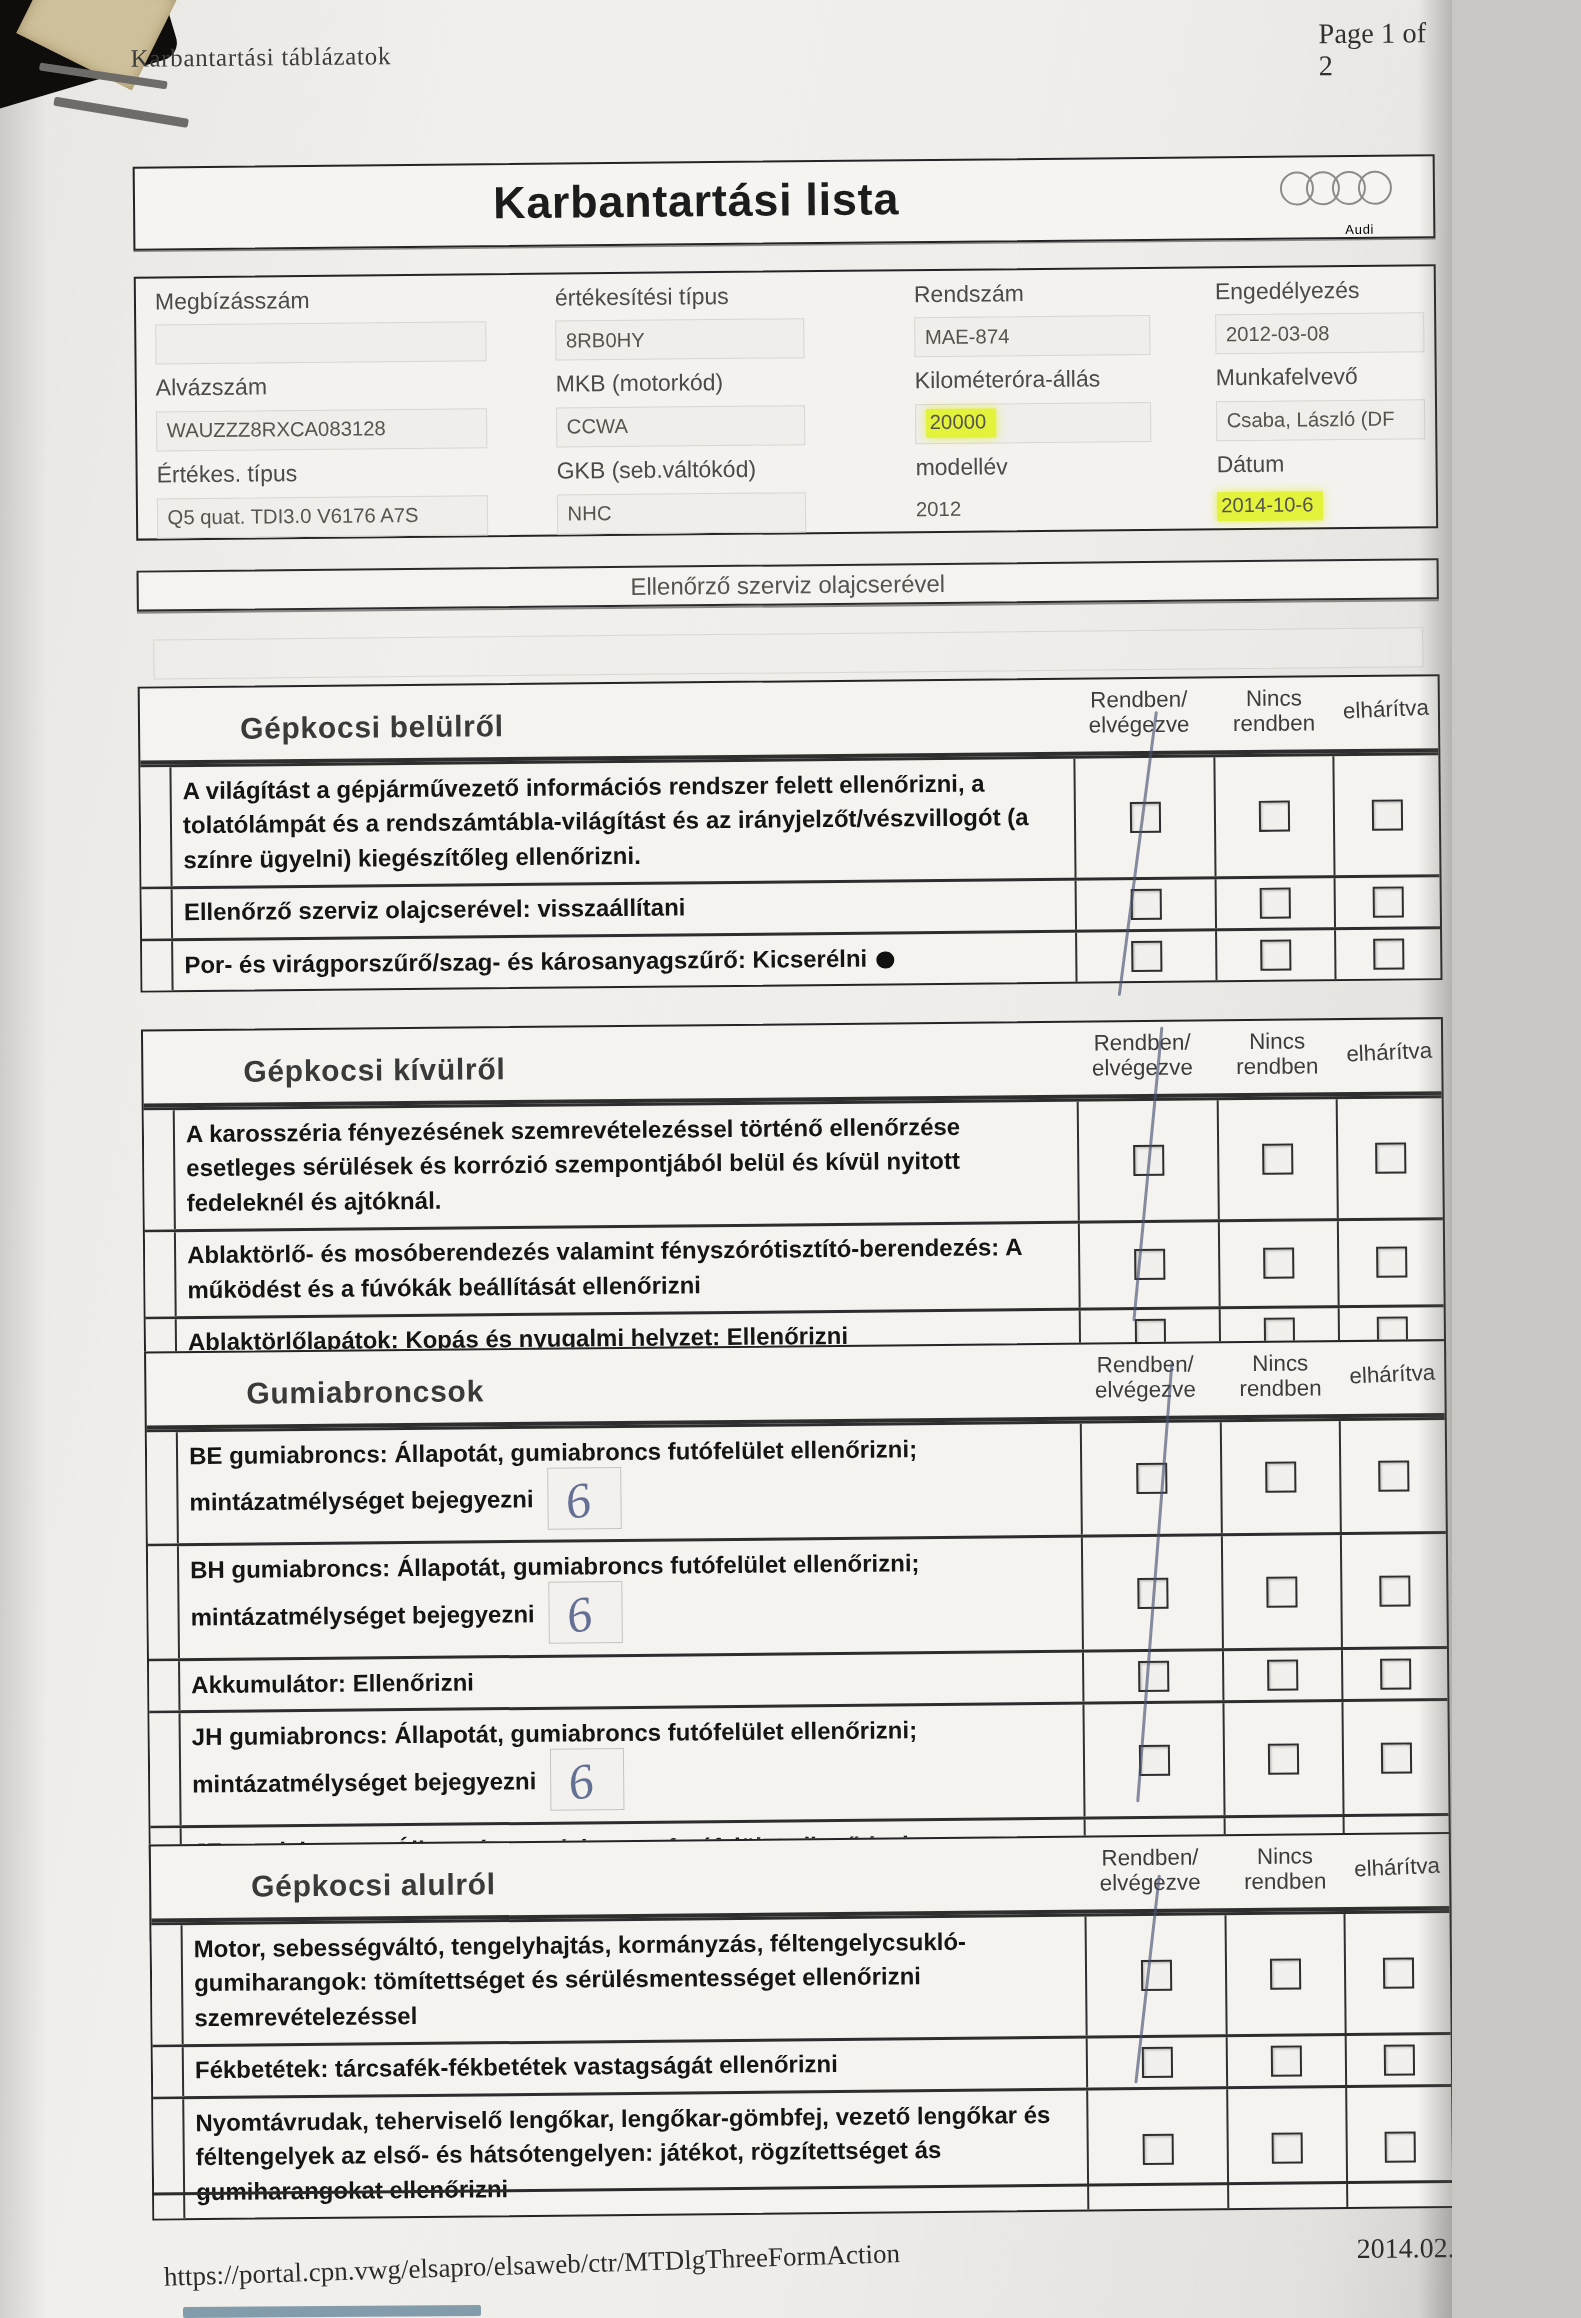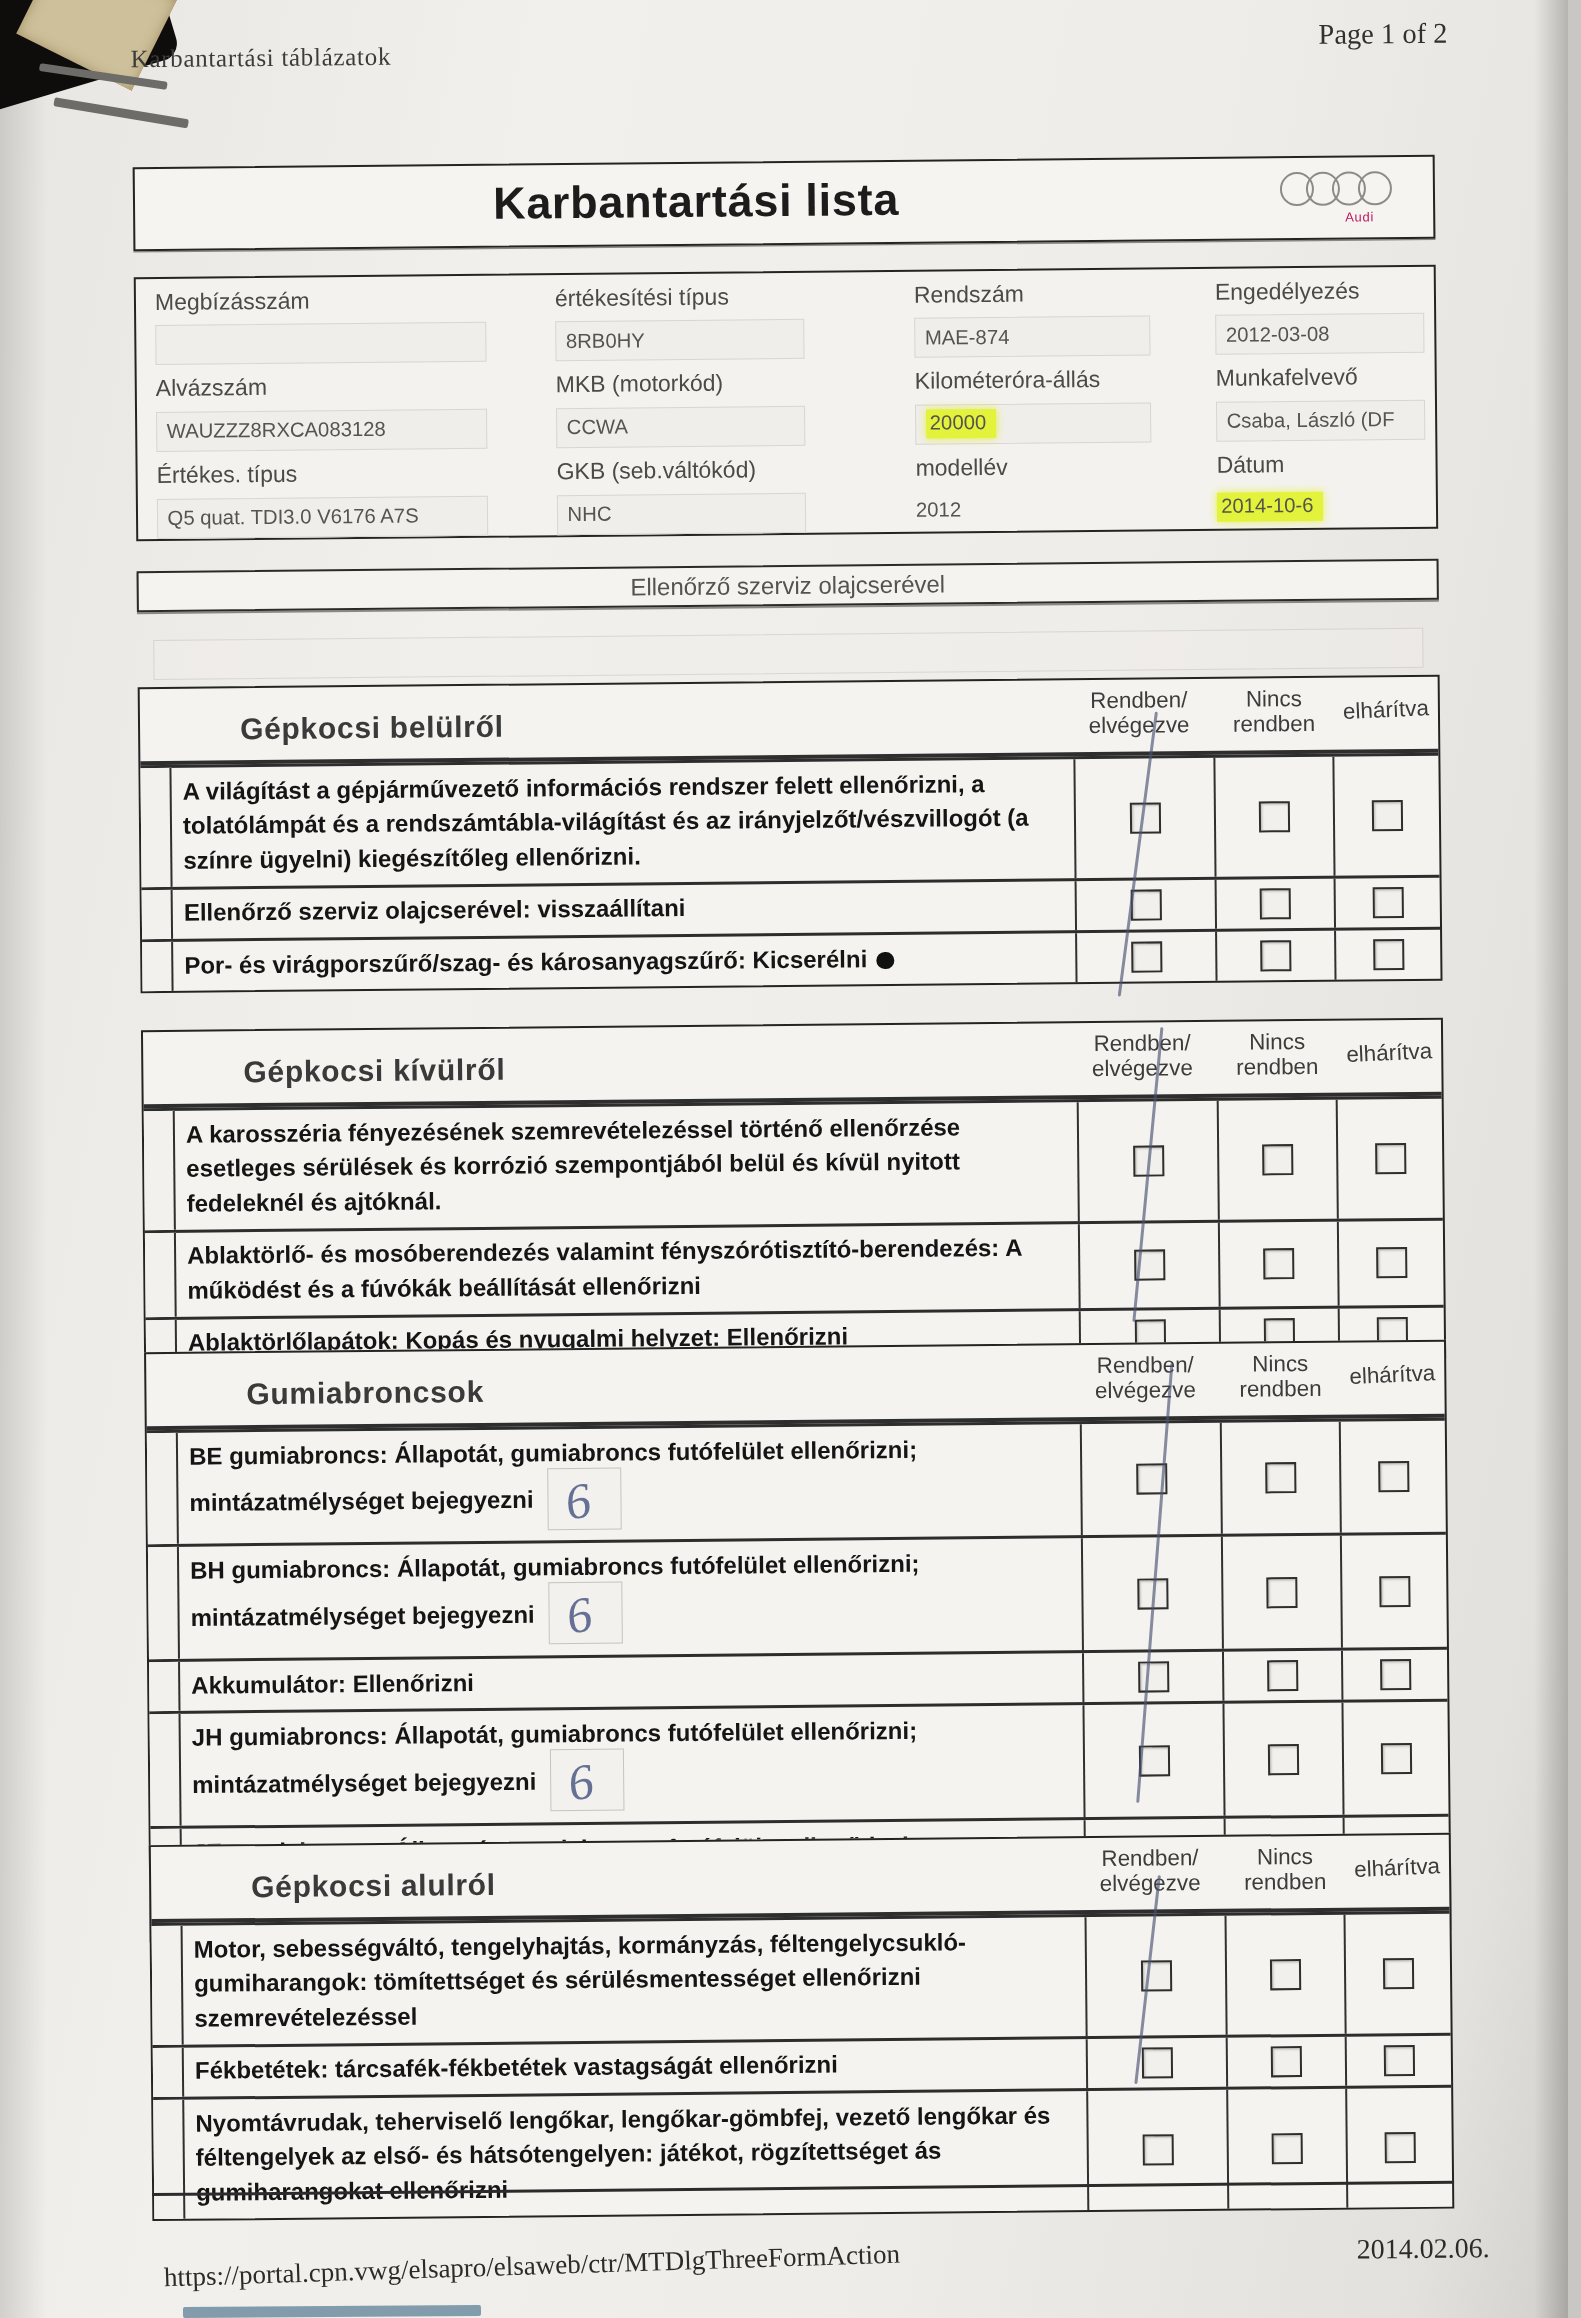--- a/index.html
+++ b/index.html
@@ -1,16 +1,16 @@
 <!DOCTYPE html>
 <html style="font-size:11px"><head>
 <meta charset="utf-8">
 <style>
   html,body{margin:0;padding:0;background:#c9c7c3;}
-  .page{position:relative;width:1568px;height:2319px;overflow:hidden;
+  .page{position:relative;width:1452px;height:2319px;overflow:hidden;
     font-family:"Liberation Sans",sans-serif;
     background:linear-gradient(100deg,#e8e6e2 0%,#f2f0ec 28%,#efede9 62%,#e3e1dd 92%,#d2d0cc 100%);}
   .page::after{content:"";position:absolute;top:0;right:0;width:34px;height:100%;
     background:linear-gradient(90deg,rgba(0,0,0,0) 0%,rgba(90,88,84,.35) 100%);pointer-events:none;}
   .page::before{content:"";position:absolute;left:0;top:0;width:47px;height:100%;
     background:linear-gradient(90deg,rgba(120,118,114,.25),rgba(0,0,0,0));pointer-events:none;}
   .content{position:absolute;inset:0;transform:rotate(-0.55deg);transform-origin:50% 40%;}
 
   
   .clip{position:absolute;left:-41px;top:-47px;width:217px;height:129px;background:#0e0d0c;
@@ -27,21 +27,21 @@
     font-size:28.5px;color:#33312d;}
 
   .title-box{position:absolute;left:140px;top:161px;width:1298px;height:80px;
     border:2.7px solid #242424;background:#f6f4f0;box-shadow:0 1.4px 0 #8a8884;}
   .title-text{position:absolute;left:0;right:176px;top:12.2px;text-align:center;
     font-size:45px;font-weight:bold;color:#1c1c1c;letter-spacing:0.7px;}
   .audi{position:absolute;right:38px;top:13.6px;width:115px;}
   .rings{display:flex;}
   .ring{width:30px;height:30px;border:2px solid #8d8b89;border-radius:50%;margin-left:-8.1px;background:transparent;}
   .ring:first-child{margin-left:0;}
-  .audi-label{font-size:13px;color:#be185d;margin:4px 0 0 65px;letter-spacing:0.7px;}
+  .audi-label{font-size:13px;color:#000000;margin:17px 0 0 65px;letter-spacing:0.7px;}
 
   .info-box{position:absolute;left:140px;top:271px;width:1298px;height:260px;
     border:2.7px solid #242424;background:#f4f2ee;}
   .field{position:absolute;}
   .field .lab{font-size:23px;color:#4c4a48;}
   .vbox{margin-top:9.5px;height:38px;background:#f0eeea;border:1.4px solid #d8d6d2;
     display:flex;align-items:center;padding-left:9.5px;font-size:20.3px;color:#56544e;}
   .vplain{margin-top:9.5px;height:38px;display:flex;align-items:center;font-size:20.3px;color:#56544e;}
   .hl{background:#e3f23a;padding:2.7px 9.5px 4.1px 4.1px;box-shadow:0 0 8.1px rgba(227,242,58,.9);}
 

